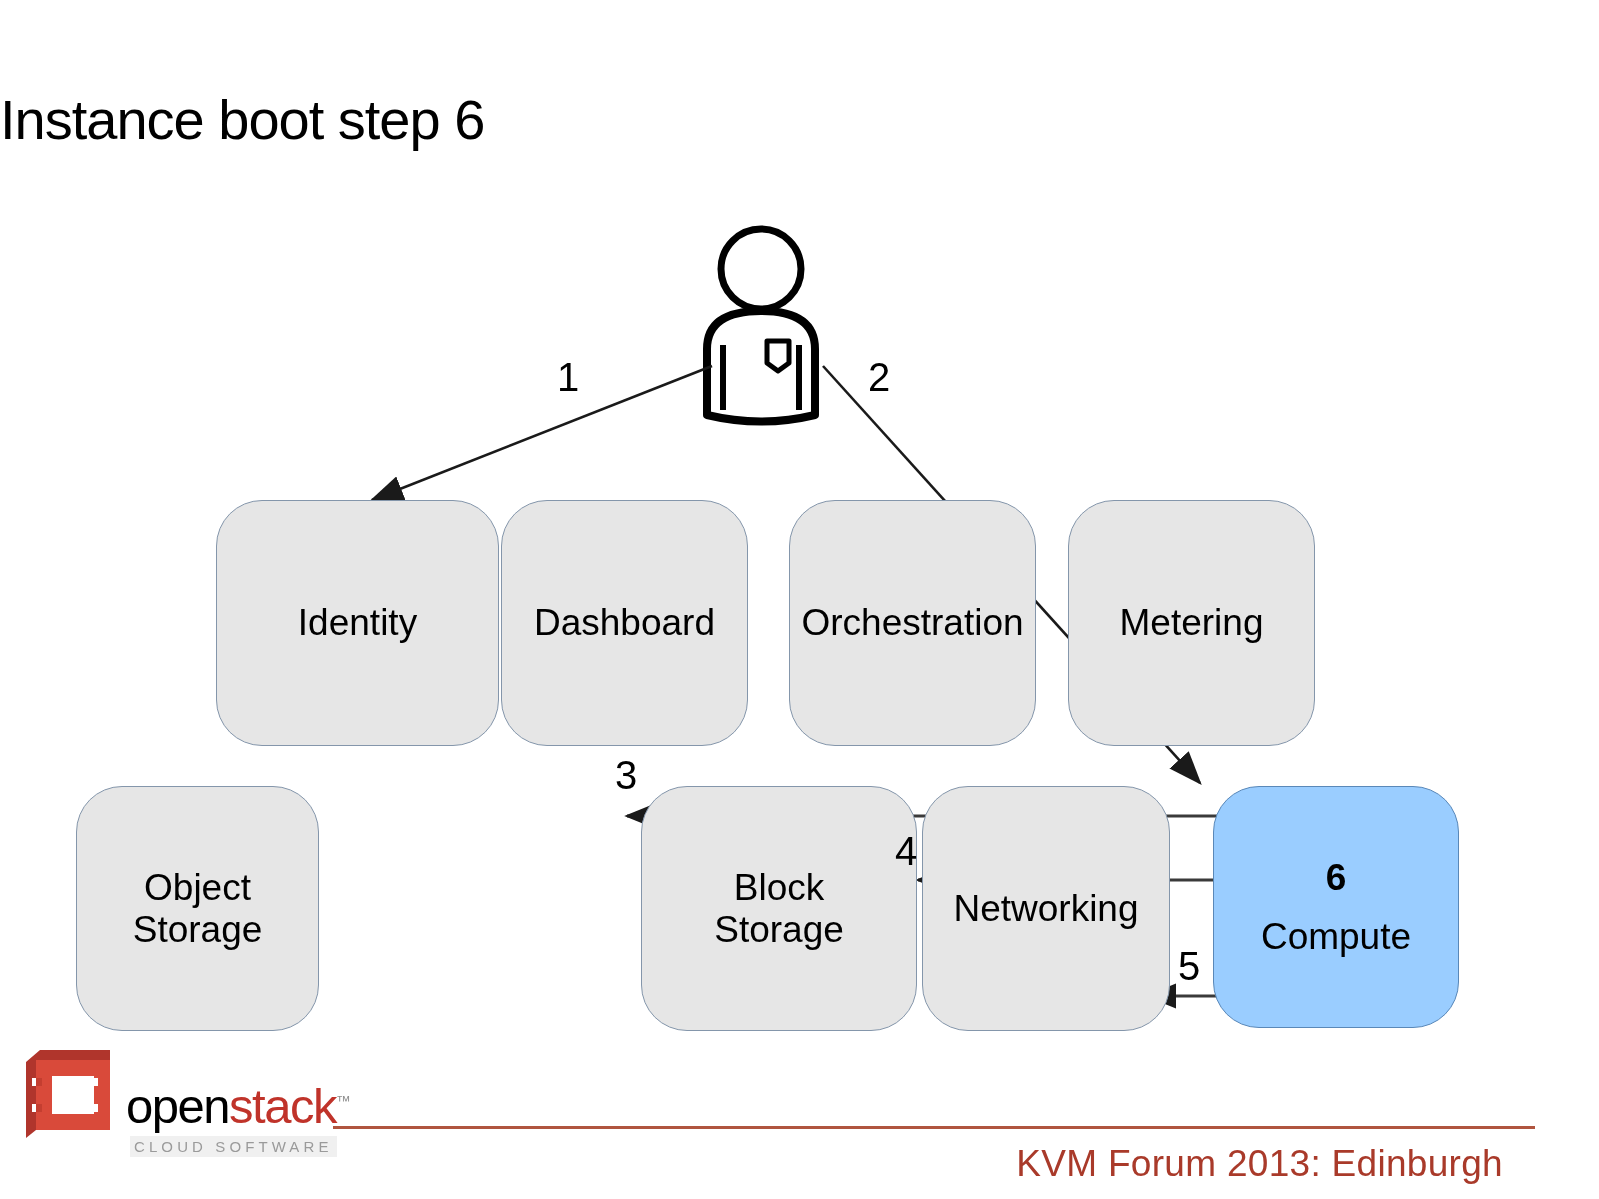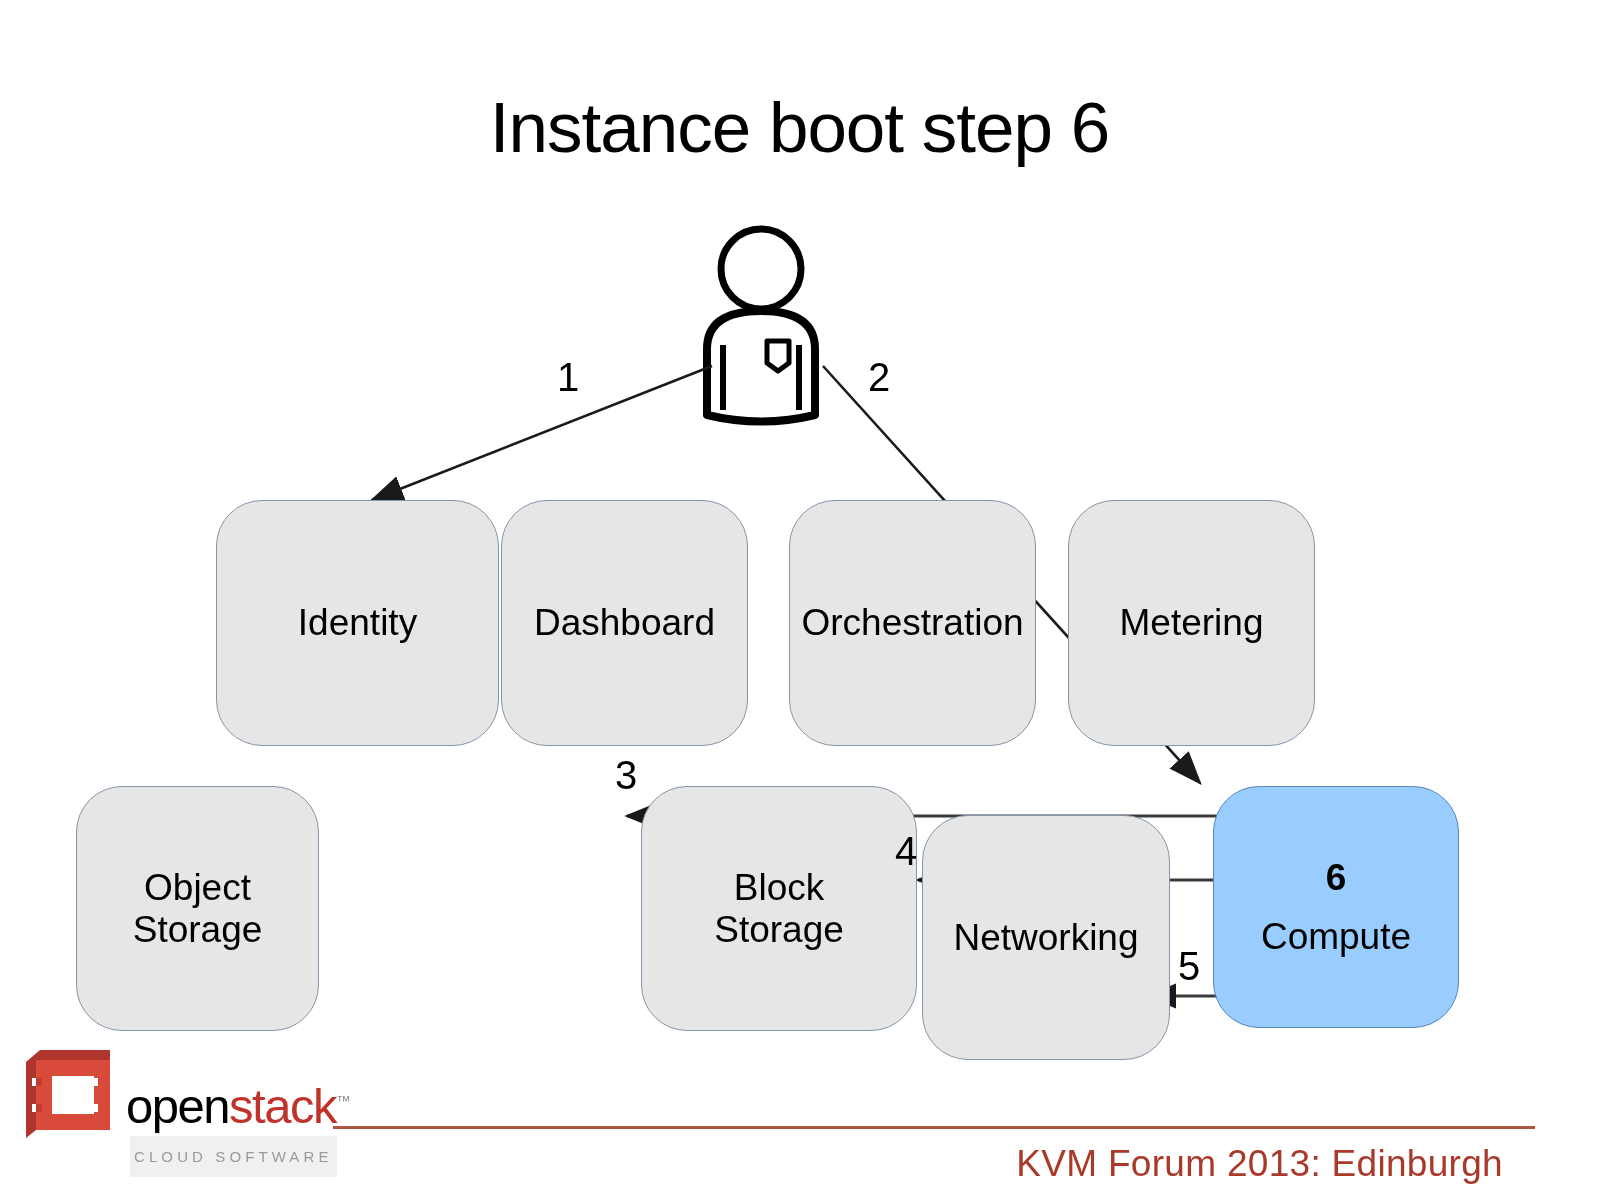--- a/index.html
+++ b/index.html
@@ -15,22 +15,21 @@
     overflow: hidden;
     font-family: "Liberation Sans", sans-serif;
   }
 
   
   #title {
     position: absolute;
     left: 0;
     top: 92px;
     width: 1599px;
-    text-align: center;
-    font-size: 71px;
+    font-size: 56px;
     font-weight: 400;
     color: #000000;
     letter-spacing: -1px;
     line-height: 1;
   }
 
   
   #diagram {
     position: absolute;
     left: 0;
@@ -119,21 +118,21 @@
     letter-spacing: 0;
   }
   #logo-sub {
     position: absolute;
     left: 116px;
     top: 98px;
     font-size: 15px;
     color: #9a9a9a;
     letter-spacing: 4.1px;
     background: #f0f0f0;
-    padding: 12px 4px;
+    padding: 2px 4px;
     white-space: nowrap;
   }
 </style>
 </head>
 <body>
 
 <div id="slide">
 
   <div id="title">Instance boot step 6</div>
 
@@ -196,21 +195,21 @@
     <span class="svc-label">Object
 Storage</span>
   </div>
 
 
   <div class="svc-box" style="left:641px; top:786px; width:276px; height:245px;">
     <span class="svc-label">Block
 Storage</span>
   </div>
 
-  <div class="svc-box" style="left:922px; top:786px; width:248px; height:245px;margin-top:29px;">
+  <div class="svc-box" style="left:922px; top:786px; width:248px; height:245px;">
     <span class="svc-label">Networking</span>
   </div>
 
   <div class="svc-box accent" style="left:1213px; top:786px; width:246px; height:242px; flex-direction:column;">
     <span class="svc-step">6</span>
     <span class="svc-label">Compute</span>
   </div>
 
   <div class="step-num" style="left:557px; top:357px;">1</div>
   <div class="step-num" style="left:868px; top:357px;">2</div>

